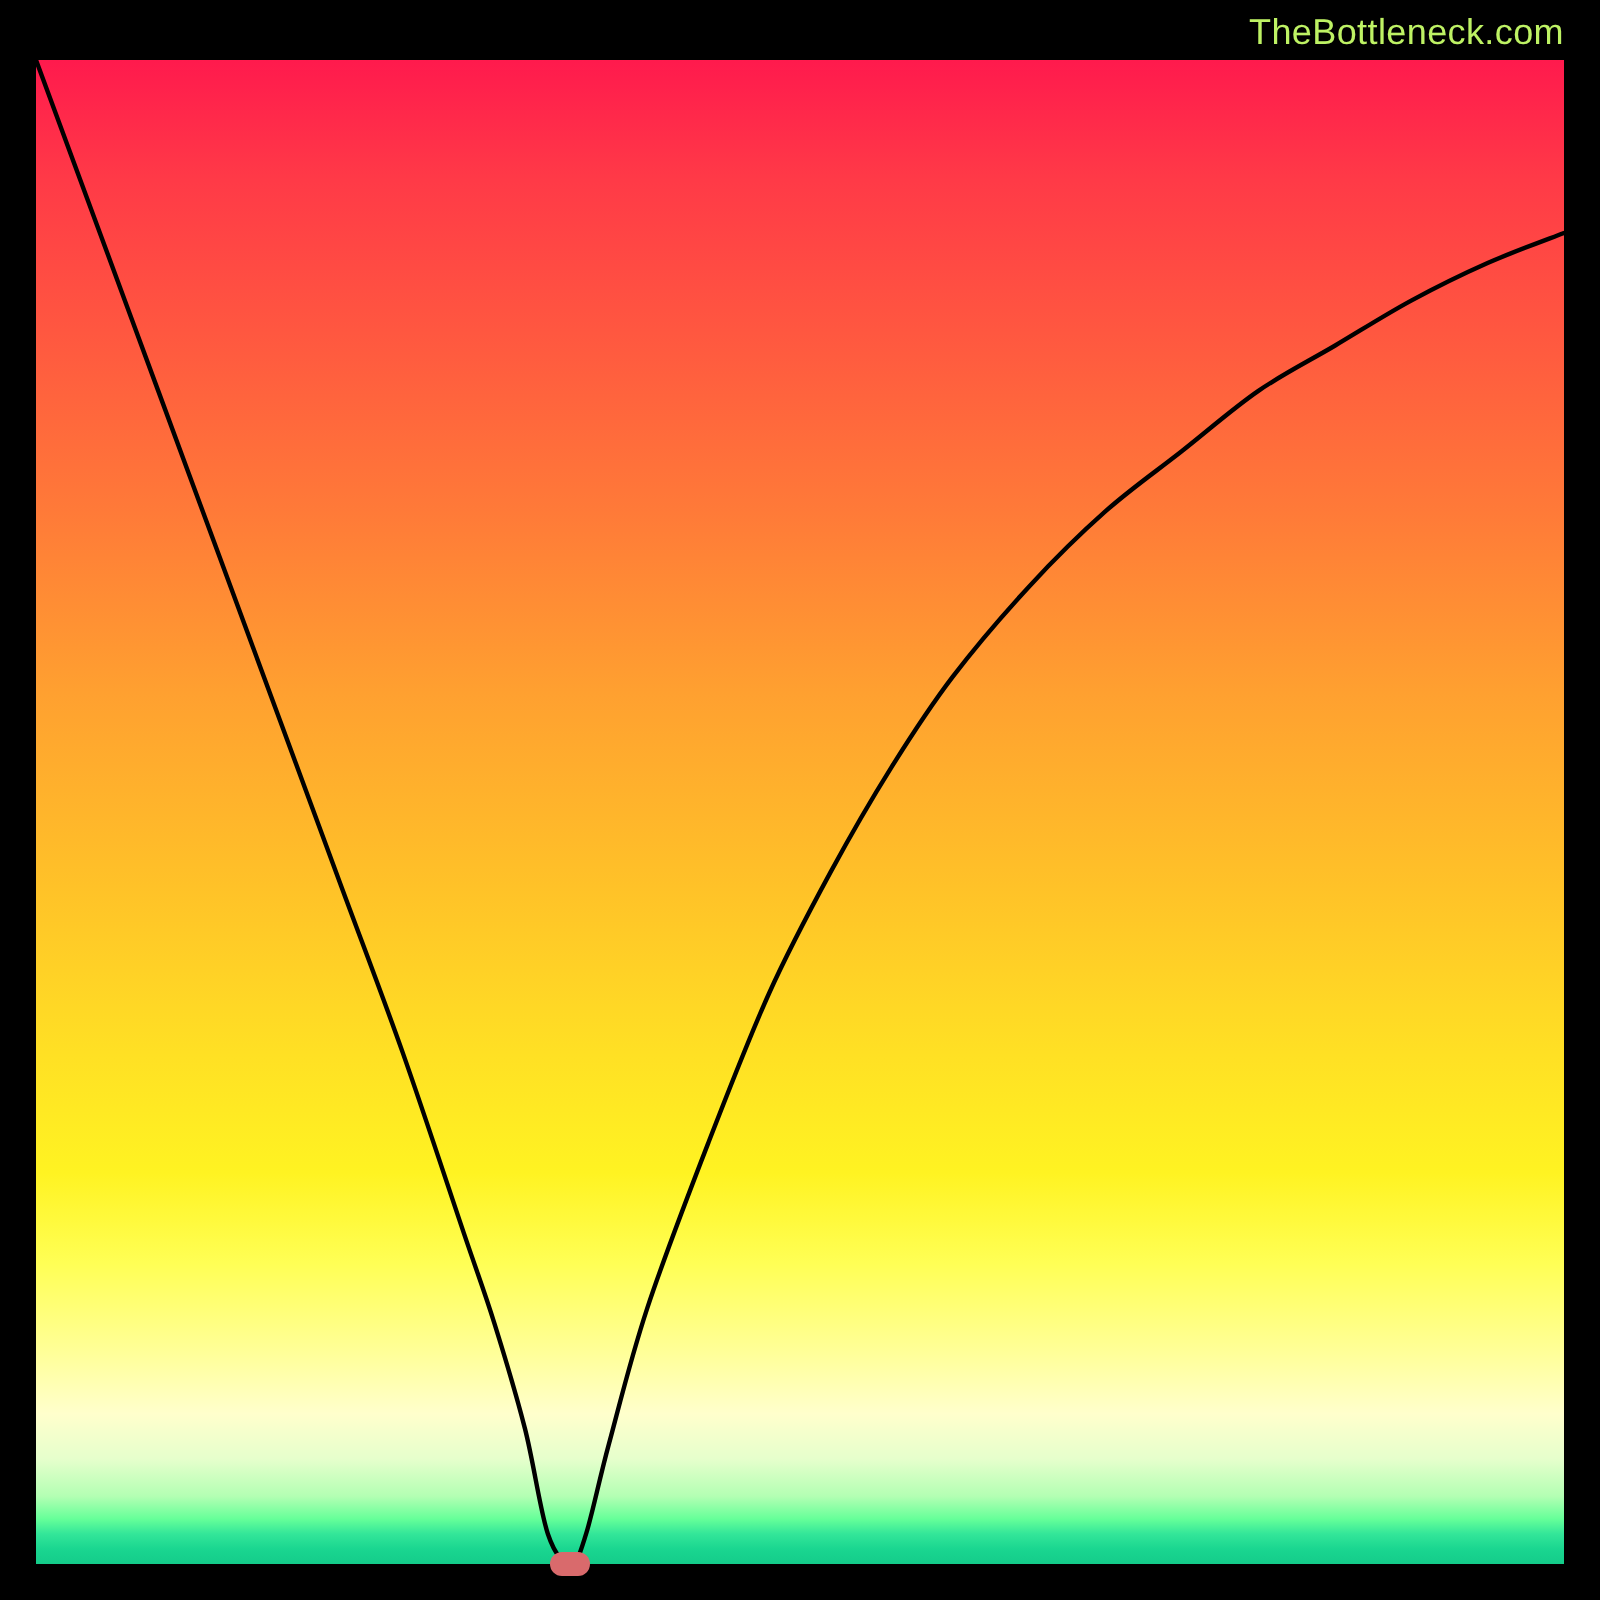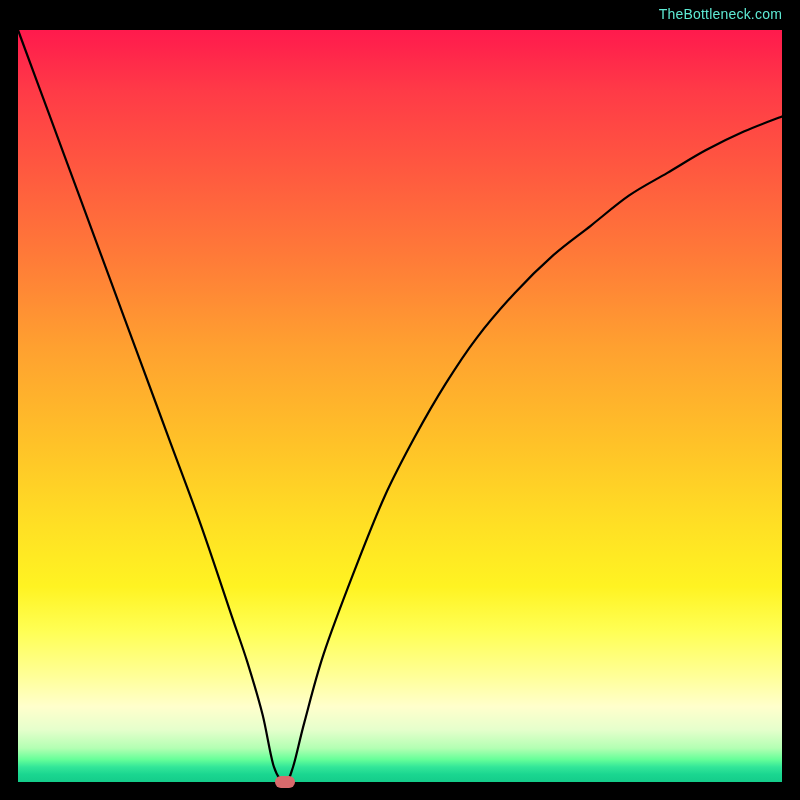--- a/index.html
+++ b/index.html
@@ -42,22 +42,22 @@
       #66ff99 97%,
       #33e699 98%,
       #1ad690 99%,
       #14cc8a 100%
     );
   }
   .watermark {
     position: absolute;
     top: 6px;
     right: 18px;
-    color: #5eead4;
-    font-size: 14px;
+    color: #bef264;
+    font-size: 18px;
     font-weight: 500;
     letter-spacing: 0.2px;
     user-select: none;
   }
   svg.curve {
     position: absolute;
     left: 0;
     top: 0;
     width: 764px;
     height: 752px;

